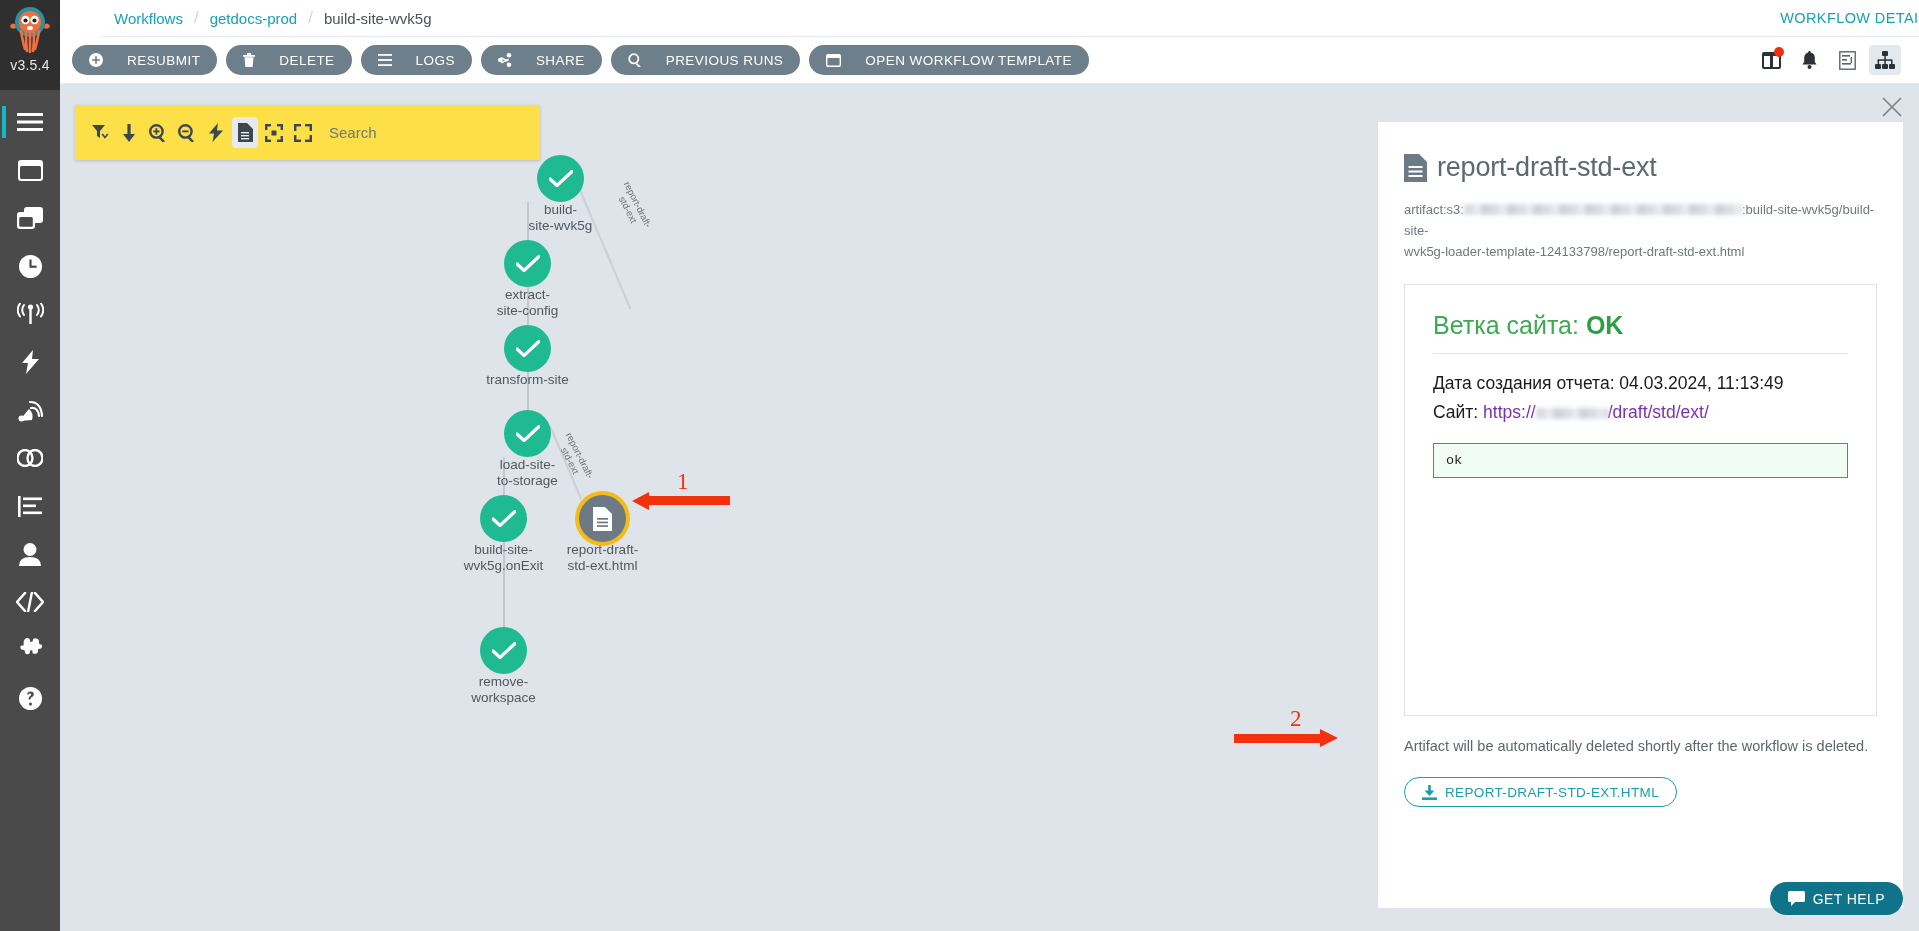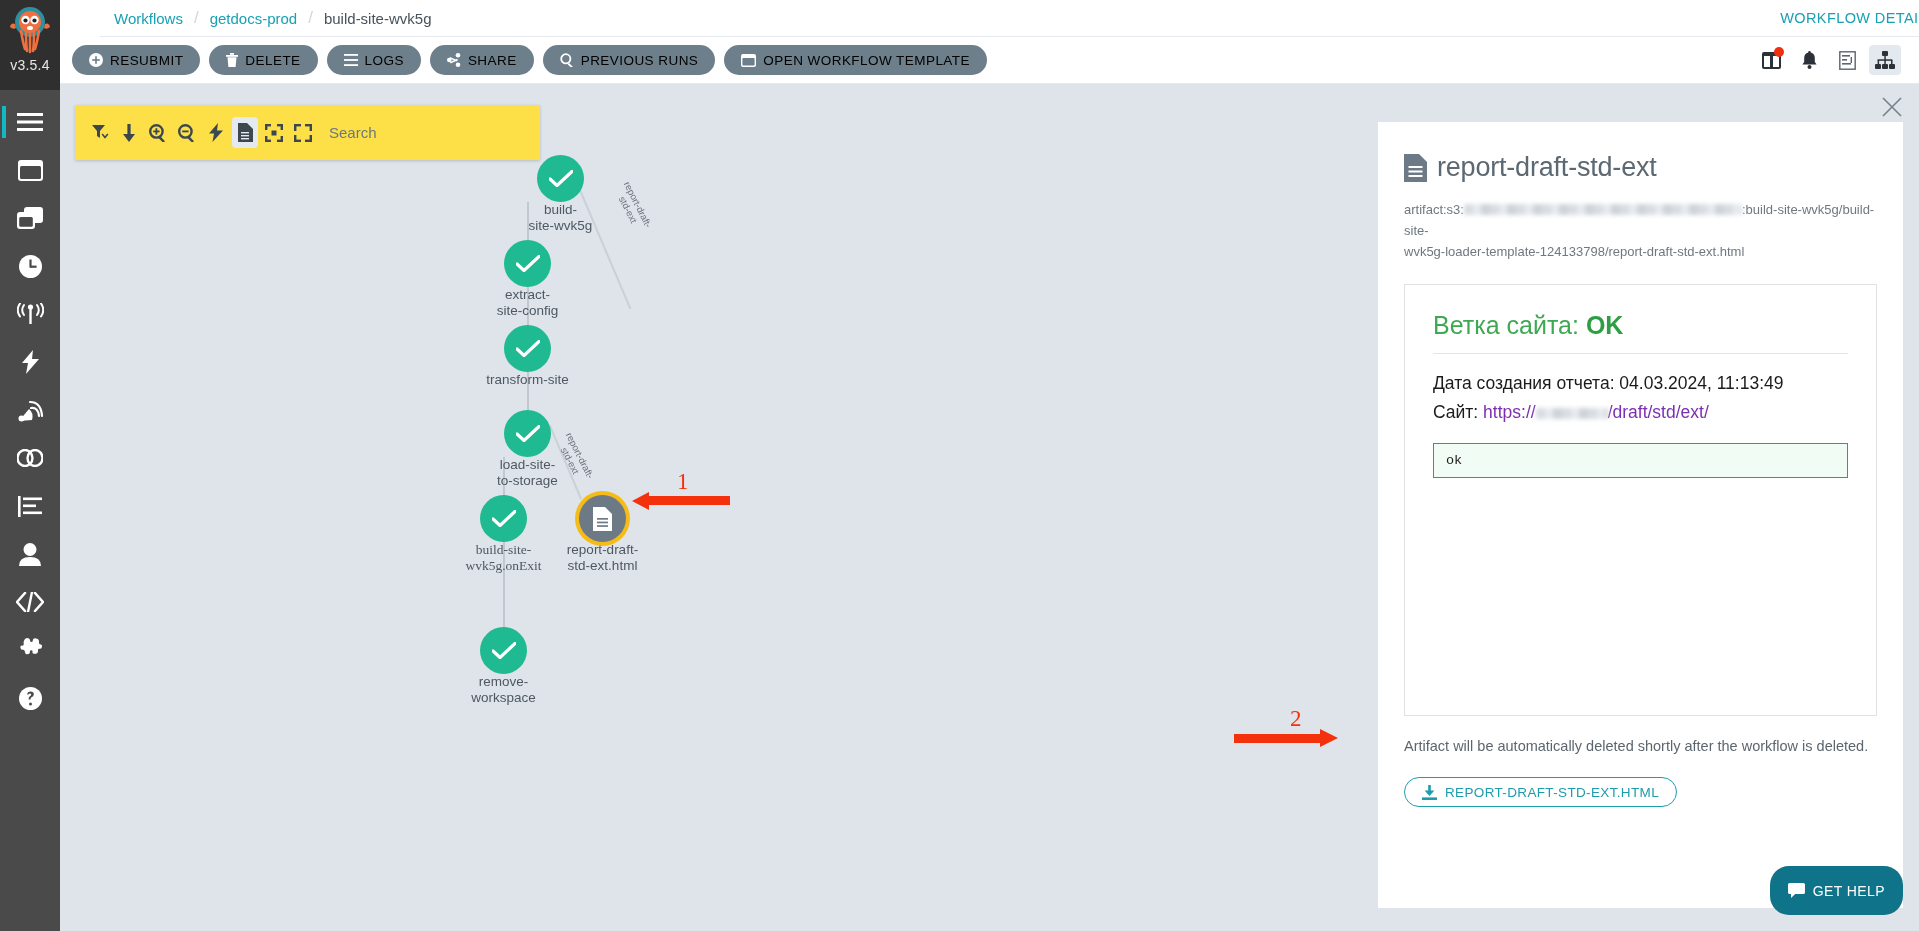--- a/index.html
+++ b/index.html
@@ -40,23 +40,23 @@
   .crumb-cur { color:#48535c; }
   .wf-details { margin-left:auto; margin-right:22px; color:#18a0b4; font-size:14.5px; letter-spacing:.4px; }
 
   
   .actionbar {
     position:absolute; left:60px; top:37px; width:1859px; height:47px;
     background:#fff; display:flex; align-items:center; padding-left:12px;
     border-bottom: 1px solid #e6eaee;
   }
   .pill {
-    display:inline-flex; align-items:center; gap:7px;
+    display:inline-flex; align-items:center; gap:24px;
     height:30px; padding:0 17px; border-radius:16px;
-    background:#6d7f8b; color:#000000; border:none;
+    background:#6d7f8b; color:#ffffff; border:none;
     font-size:13.5px; letter-spacing:.45px; margin-right:9px; cursor:pointer;
     font-family:"Liberation Sans", sans-serif; white-space:nowrap;
   }
   .pill svg { fill:#fff; }
   .topicons { margin-left:auto; display:flex; align-items:center; gap:6px; padding-right:18px; }
   .ticon { position:relative; width:32px; height:30px; display:flex; align-items:center; justify-content:center; border-radius:4px; }
   .ticon.sel { background:#e3e9ee; }
   .ticon svg { fill:#2b3136; }
   .dot-badge { position:absolute; top:2px; right:3px; width:10px; height:10px; border-radius:50%; background:#f02f11; }
 
@@ -147,21 +147,21 @@
     border:1px solid #1c9cad; color:#1c9cad; background:#fff;
     border-radius:16px; height:30px; padding:0 17px; font-size:13.5px;
     letter-spacing:.35px; cursor:pointer; font-family:"Liberation Sans", sans-serif;
   }
   .dl-btn svg { fill:#1c9cad; }
 
   .gethelp {
     position:absolute; right:16px; bottom:16px;
     display:inline-flex; align-items:center; gap:8px;
     background:#0f7489; color:#fff; border:none; border-radius:19px;
-    height:49px; padding:0 18px; font-size:14px; letter-spacing:.4px; cursor:pointer;
+    height:33px; padding:0 18px; font-size:14px; letter-spacing:.4px; cursor:pointer;
     font-family:"Liberation Sans", sans-serif;
   }
   .gethelp svg { fill:#fff; }
 </style>
 </head>
 <body>
 
 <div id="app">
 
   <div class="sidebar">
@@ -491,21 +491,21 @@
 
     <div class="node" style="left:444px; top:326px;">
       <div class="node-circle">
         <svg class="check" viewBox="0 0 24 17">
             <path d="M1 9 L8 15.5 L23 1.5" fill="none" stroke="#fff" stroke-width="3.2" stroke-linecap="round" stroke-linejoin="round"></path>
           </svg>
       </div>
       <div class="node-label">load-site-<br>to-storage</div>
     </div>
 
-    <div class="node" style="left:420px; top:411px;font-family:Liberation Serif, serif;">
+    <div class="node" style="left:420px; top:411px;">
       <div class="node-circle">
         <svg class="check" viewBox="0 0 24 17">
             <path d="M1 9 L8 15.5 L23 1.5" fill="none" stroke="#fff" stroke-width="3.2" stroke-linecap="round" stroke-linejoin="round"></path>
           </svg>
       </div>
       <div class="node-label">build-site-<br>wvk5g.onExit</div>
     </div>
 
     <div class="node" style="left:519px; top:411px;">
       <div class="node-circle artifact selected">

